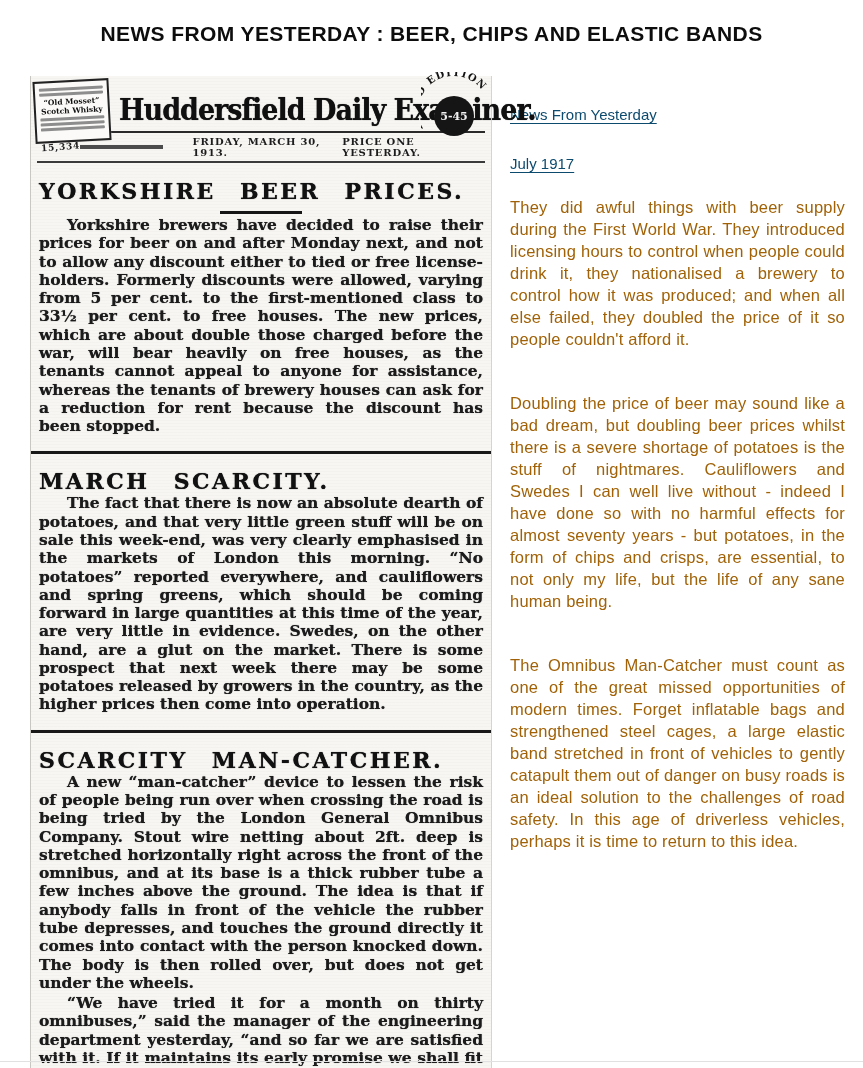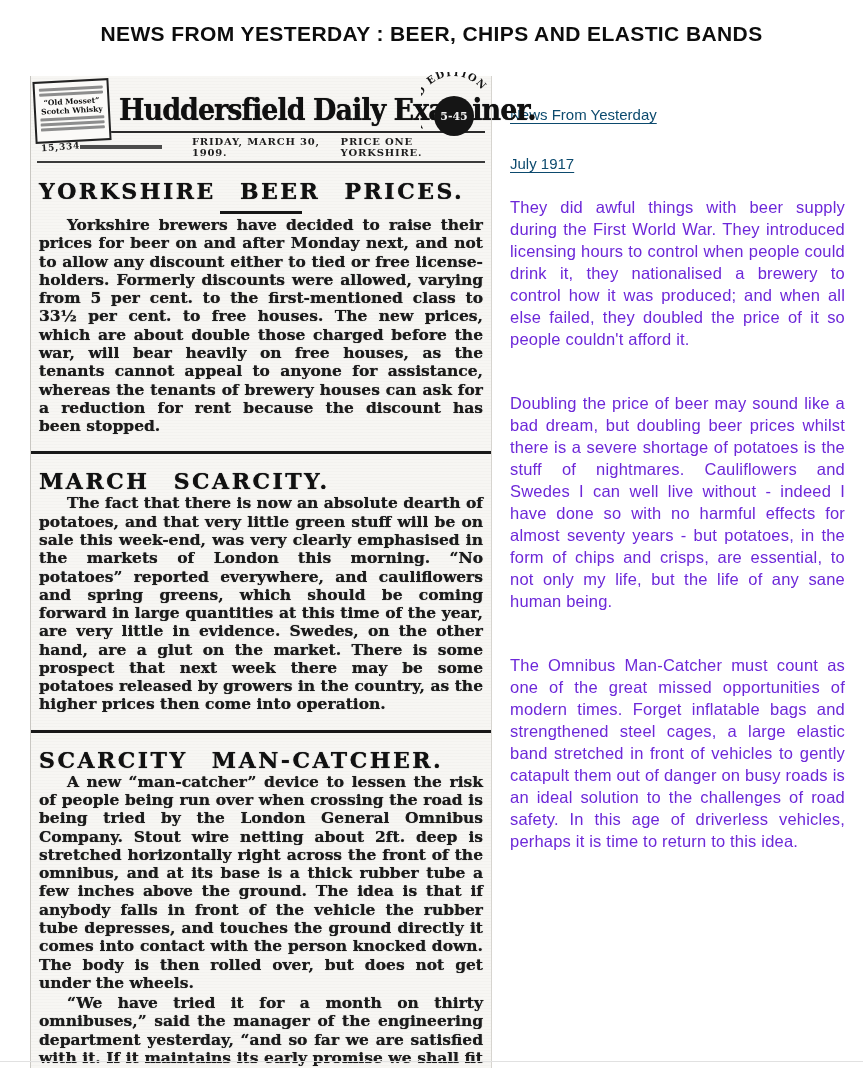--- a/index.html
+++ b/index.html
@@ -117,21 +117,21 @@
     text-underline-offset: 3px;
     color: #0c4a6e;
     margin-top: 24px;
   }
   .commentary p {
     font-size: 16.5px;
     line-height: 22px;
     text-align: justify;
     letter-spacing: 0.2px;
     margin-bottom: 42px;
-    color: #6d28d9;
+    color: #a16207;
   }
   
   .bottom-line {
     position: absolute;
     left: 0; right: 0;
     top: 1061px;
     border-top: 1px solid #e1e1e1;
   }
 </style>
 </head>
@@ -163,22 +163,22 @@
             <path id="arcPath" d="M 3,58 A 34,34 0 0 1 62,20" fill="none"></path>
           </defs>
           <circle cx="33" cy="44" r="20" fill="#151515"></circle>
           <text class="stamp-arc"><textPath href="#arcPath" startOffset="0">THIRD EDITION</textPath></text>
           <text x="33" y="48" class="stamp-time">5-45</text>
         </svg>
 
         <div class="dateline">
           <span class="issue-no">15,334</span>
           <span class="dash-decor"></span>
-          <span>FRIDAY, MARCH 30, 1909.</span>
-          <span>PRICE ONE YORKSHIRE.</span>
+          <span>FRIDAY, MARCH 30, 1913.</span>
+          <span>PRICE ONE YESTERDAY.</span>
         </div>
       </div>
 
       <div class="article">
         <div class="headline">YORKSHIRE BEER PRICES.</div>
         <div class="headline-rule"></div>
         <p class="article-body">Yorkshire brewers have decided to raise their prices for beer on and after Monday next, and not to allow any discount either to tied or free license-holders. Formerly discounts were allowed, varying from 5 per cent. to the first-mentioned class to 33½ per cent. to free houses. The new prices, which are about double those charged before the war, will bear heavily on free houses, as the tenants cannot appeal to anyone for assistance, whereas the tenants of brewery houses can ask for a reduction for rent because the discount has been stopped.</p>
       </div>
 
       <div class="article">

